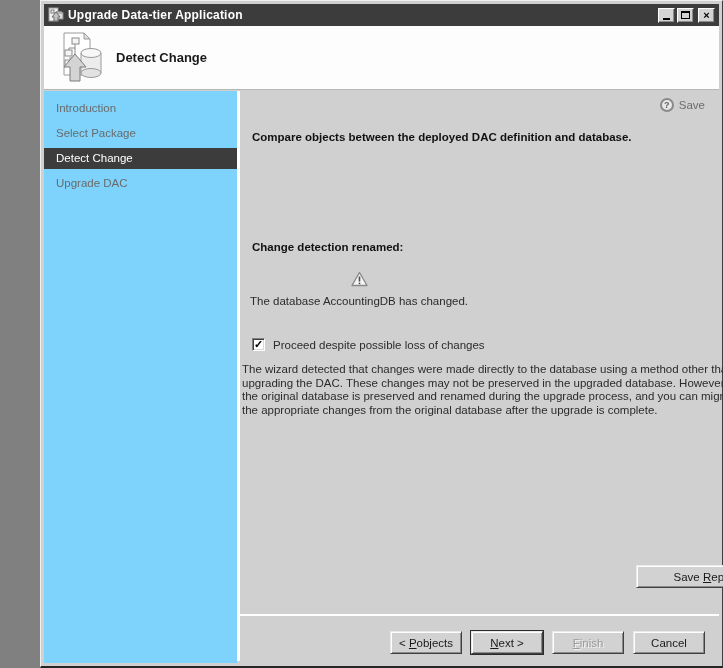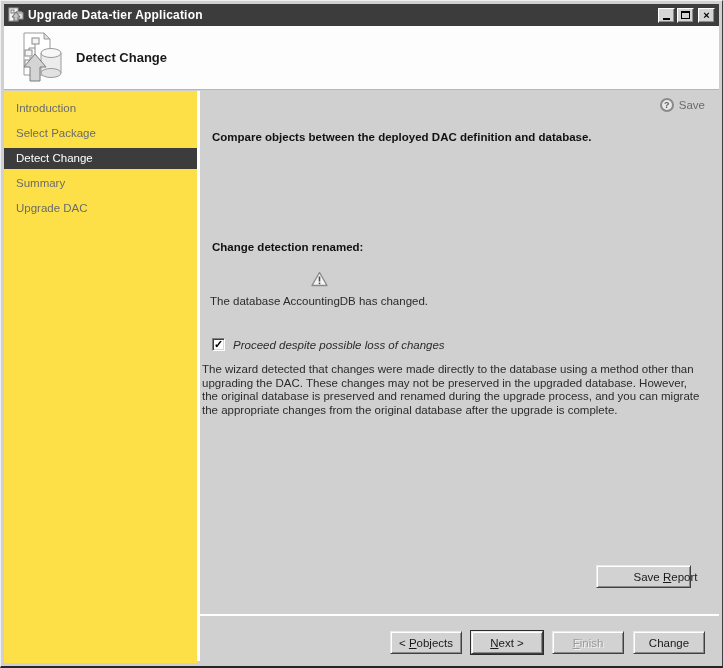--- a/index.html
+++ b/index.html
@@ -2,21 +2,21 @@
 <html><head>
 <meta charset="utf-8">
 <style>
   * { margin:0; padding:0; box-sizing:border-box; }
   html,body { width:723px; height:668px; }
   body { font-family:"Liberation Sans", sans-serif; background:#808080; }
 
   .window {
     position:absolute; inset:0; background:#d0d0d0;
     border-top:1px solid #f0f0f0; border-left:1px solid #f0f0f0;
-    border-right:1px solid #3f3f3f; border-bottom:2px solid #262626;
+    border-right:1px solid #3f3f3f; border-bottom:2px solid #262626;margin-left:40px;
   }
 
   
   .titlebar {
     position:absolute; top:3px; left:3px; right:3px; height:22px;
     background:#3c3c3c; display:flex; align-items:center; padding:0 4px;
   }
   .titlebar-icon { width:16px; height:16px; flex:0 0 auto; }
   .titlebar-text {
     color:#ffffff; font-size:12px; font-weight:bold; margin-left:4px;
@@ -39,21 +39,21 @@
     position:absolute; top:25px; left:3px; right:3px; height:64px;
     background:#fdfdfd; border-bottom:1px solid #b7b7b7;
     display:flex; align-items:center;
   }
   .header-icon { position:absolute; left:14px; top:5px; }
   .header-title { margin-left:72px; font-size:13px; font-weight:bold; color:#1a1a1a; }
 
   
   .sidebar {
     position:absolute; left:3px; top:90px; width:193px; bottom:3px;
-    background:#fde047; padding-top:7px;
+    background:#7dd3fc; padding-top:7px;
   }
   .divider-v {
     position:absolute; left:196px; top:90px; width:3px; bottom:5px; background:#ffffff;
   }
   .side-item {
     height:21px; line-height:21px; margin-bottom:4px; padding-left:12px;
     font-size:11.5px; color:#6b6b6b; cursor:default; white-space:nowrap;
   }
   .side-item.selected { background:#3c3c3c; color:#ffffff; }
 
@@ -74,21 +74,21 @@
   .warning-row { position:absolute; left:10px; top:180px; display:flex; align-items:center; gap:8px;flex-direction:column; }
   .warning-text { font-size:11.5px; color:#2b2b2b; }
   .checkbox-row { position:absolute; left:12px; top:247px; display:flex; align-items:center; gap:8px; }
   .checkbox {
     width:13px; height:13px; background:#ffffff;
     border:1px solid; border-color:#808080 #ffffff #ffffff #808080;
     box-shadow: inset 1px 1px 0 #404040, inset -1px -1px 0 #d8d8d8;
     display:flex; align-items:center; justify-content:center;
     font-size:11px; font-weight:bold; color:#000; line-height:1; cursor:default;
   }
-  .checkbox-label { font-size:11.5px; color:#2b2b2b;font-style:italic; }
+  .checkbox-label { font-size:11.5px; color:#2b2b2b; }
   .description {
     position:absolute; left:2px; top:272px; width:500px;
     font-size:11.5px; line-height:13.5px; color:#2b2b2b;
   }
 
   
   .btn {
     background:#d2d2d2; color:#1a1a1a; font-family:"Liberation Sans",sans-serif;
     font-size:11.5px; text-align:center; cursor:default;
     border:1px solid; border-color:#e9e9e9 #404040 #404040 #e9e9e9;
@@ -143,21 +143,20 @@
       <ellipse cx="33" cy="42" rx="10" ry="4.5" fill="#e2e2e2" stroke="#9a9a9a"></ellipse>
       <polygon points="12,50 12,36 6,36 17,23 28,36 22,36 22,50" fill="#d4d4d4" stroke="#7c7c7c"></polygon>
     </svg>
     <span class="header-title">Detect Change</span>
   </div>
 
   <div class="sidebar">
     <div class="side-item">Introduction</div>
     <div class="side-item">Select Package</div>
     <div class="side-item selected">Detect Change</div>
-    <div class="side-item">Summary</div>
     <div class="side-item">Upgrade DAC</div>
   </div>
   <div class="divider-v"></div>
 
   <div class="content">
 
     <div class="help-link">
       <span class="help-icon">?</span>
       <span>Save</span>
     </div>
@@ -183,17 +182,17 @@
     <div class="description">The wizard detected that changes were made directly to the database using a method other than upgrading the DAC. These changes may not be preserved in the upgraded database. However, the original database is preserved and renamed during the upgrade process, and you can migrate the appropriate changes from the original database after the upgrade is complete.</div>
 
     <div class="btn save-report-btn"><span>Save </span><span class="mnemonic">R</span><span>eport</span></div>
 
     <div class="divider-h"></div>
 
     <div class="footer-buttons">
       <div class="btn"><span>&lt; </span><span class="mnemonic">P</span><span>objects</span></div>
       <div class="btn default"><span></span><span class="mnemonic">N</span><span>ext &gt;</span></div>
       <div class="btn disabled"><span></span><span class="mnemonic">F</span><span>inish</span></div>
-      <div class="btn"><span>Change</span><span class="mnemonic"></span><span></span></div>
+      <div class="btn"><span>Cancel</span><span class="mnemonic"></span><span></span></div>
     </div>
 
   </div>
 </div>
 
 </body></html>

